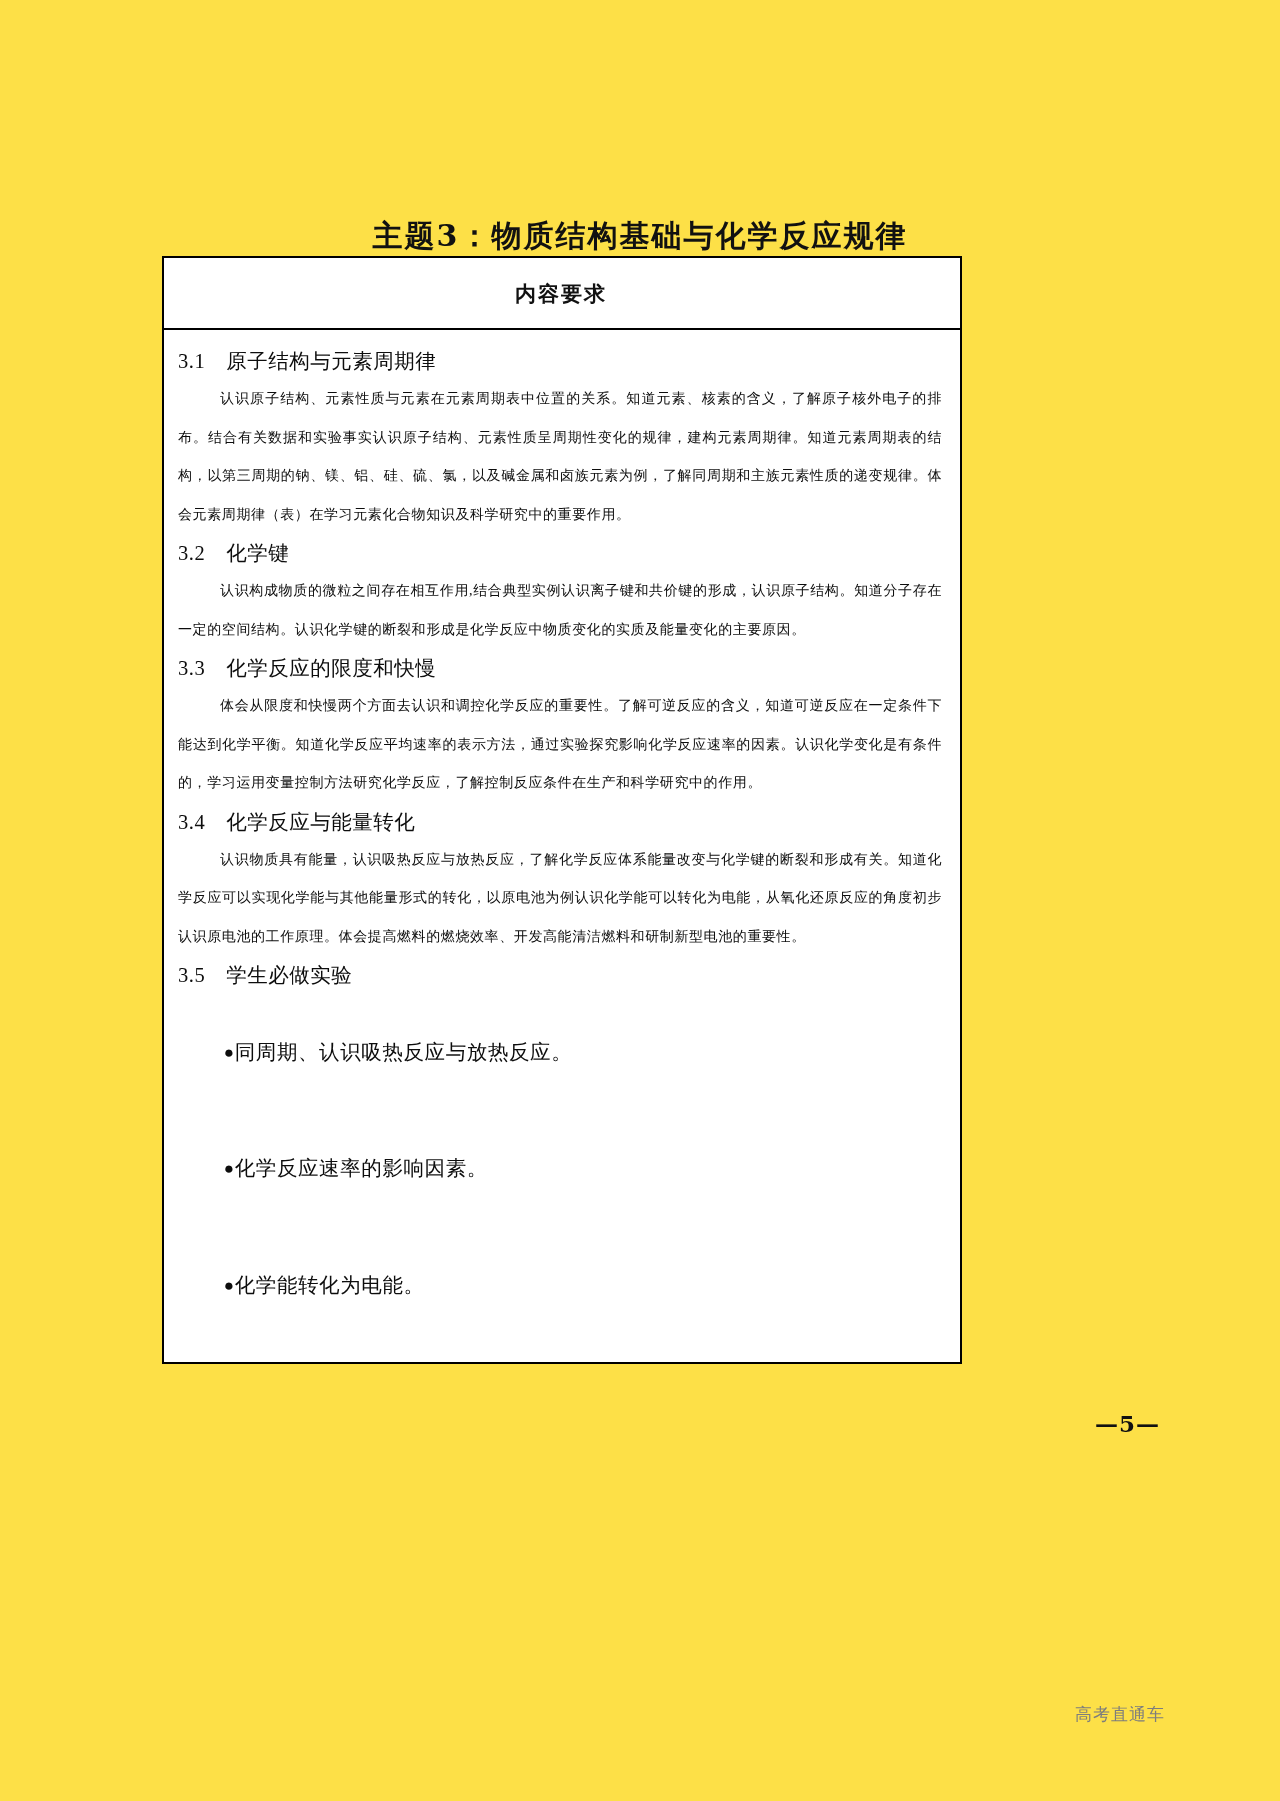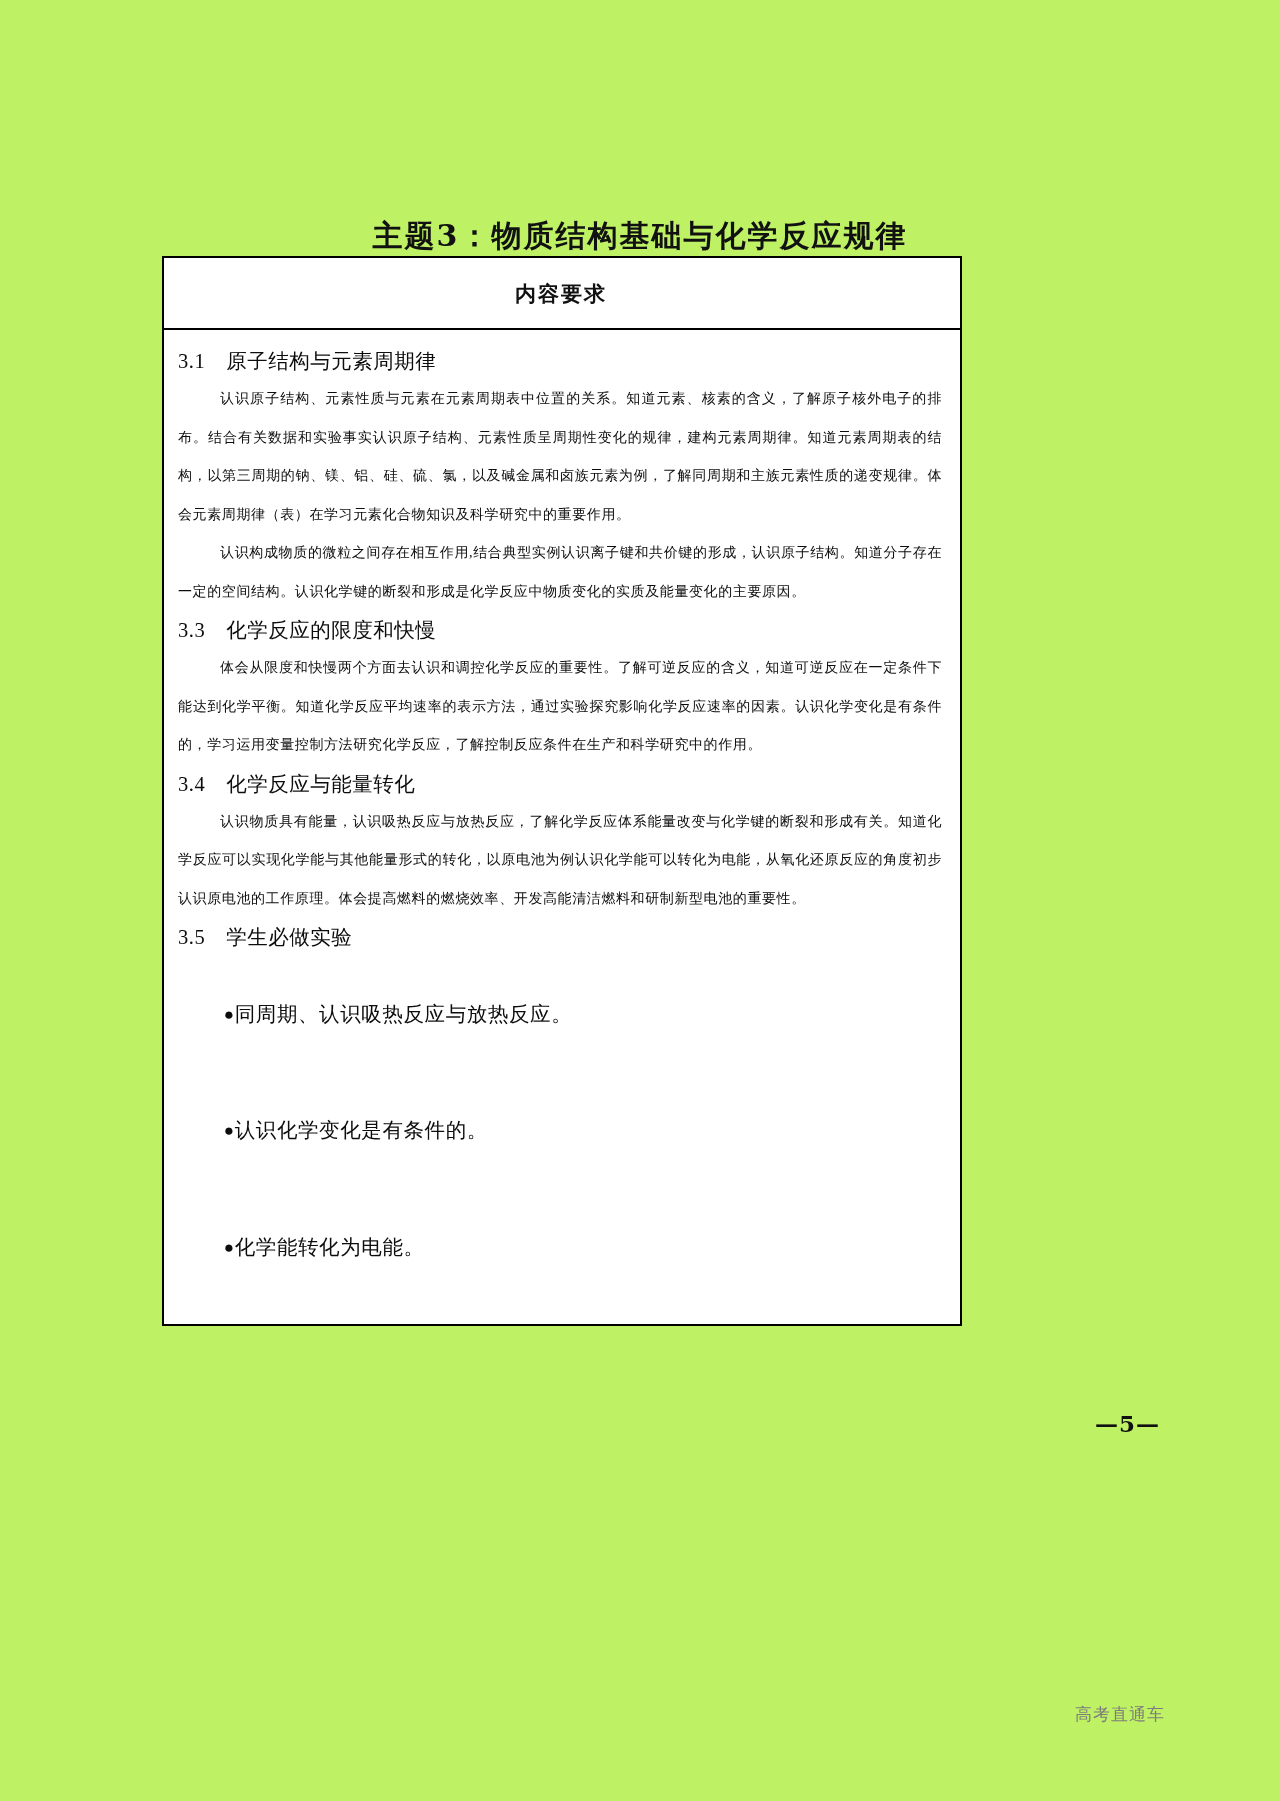--- a/index.html
+++ b/index.html
@@ -9,21 +9,21 @@
   }
   body {
     font-family: "Liberation Serif", "DejaVu Serif", serif;
     color: #000000;
   }
   .page {
     position: relative;
     width: 1280px;
     height: 1801px;
     margin: 0 auto;
-    background: #bef264;
+    background: #fde047;
     overflow: hidden;
   }
 
   
   .page-title {
     position: absolute;
     left: 0;
     right: 0;
     top: 196px;
     text-align: center;
@@ -120,35 +120,36 @@
 
   <div class="content-table">
 
     <div class="table-header">内容要求</div>
 
     <div class="table-body">
 
       <div class="sec-head">3.1　原子结构与元素周期律</div>
       <p class="para">认识原子结构、元素性质与元素在元素周期表中位置的关系。知道元素、核素的含义，了解原子核外电子的排布。结合有关数据和实验事实认识原子结构、元素性质呈周期性变化的规律，建构元素周期律。知道元素周期表的结构，以第三周期的钠、镁、铝、硅、硫、氯，以及碱金属和卤族元素为例，了解同周期和主族元素性质的递变规律。体会元素周期律（表）在学习元素化合物知识及科学研究中的重要作用。</p>
 
+      <div class="sec-head">3.2　化学键</div>
       <p class="para">认识构成物质的微粒之间存在相互作用,结合典型实例认识离子键和共价键的形成，认识原子结构。知道分子存在一定的空间结构。认识化学键的断裂和形成是化学反应中物质变化的实质及能量变化的主要原因。</p>
 
       <div class="sec-head">3.3　化学反应的限度和快慢</div>
       <p class="para">体会从限度和快慢两个方面去认识和调控化学反应的重要性。了解可逆反应的含义，知道可逆反应在一定条件下能达到化学平衡。知道化学反应平均速率的表示方法，通过实验探究影响化学反应速率的因素。认识化学变化是有条件的，学习运用变量控制方法研究化学反应，了解控制反应条件在生产和科学研究中的作用。</p>
 
       <div class="sec-head">3.4　化学反应与能量转化</div>
       <p class="para">认识物质具有能量，认识吸热反应与放热反应，了解化学反应体系能量改变与化学键的断裂和形成有关。知道化学反应可以实现化学能与其他能量形式的转化，以原电池为例认识化学能可以转化为电能，从氧化还原反应的角度初步认识原电池的工作原理。体会提高燃料的燃烧效率、开发高能清洁燃料和研制新型电池的重要性。</p>
 
       <div class="sec-head">3.5　学生必做实验</div>
 
       <div class="bullet-line">
         <span class="bullet-dot">●</span><span>同周期、认识吸热反应与放热反应。</span>
       </div>
       <div class="bullet-line">
-        <span class="bullet-dot">●</span><span>认识化学变化是有条件的。</span>
+        <span class="bullet-dot">●</span><span>化学反应速率的影响因素。</span>
       </div>
       <div class="bullet-line">
         <span class="bullet-dot">●</span><span>化学能转化为电能。</span>
       </div>
 
     </div>
   </div>
 
   <div class="page-number">—5—</div>
 

